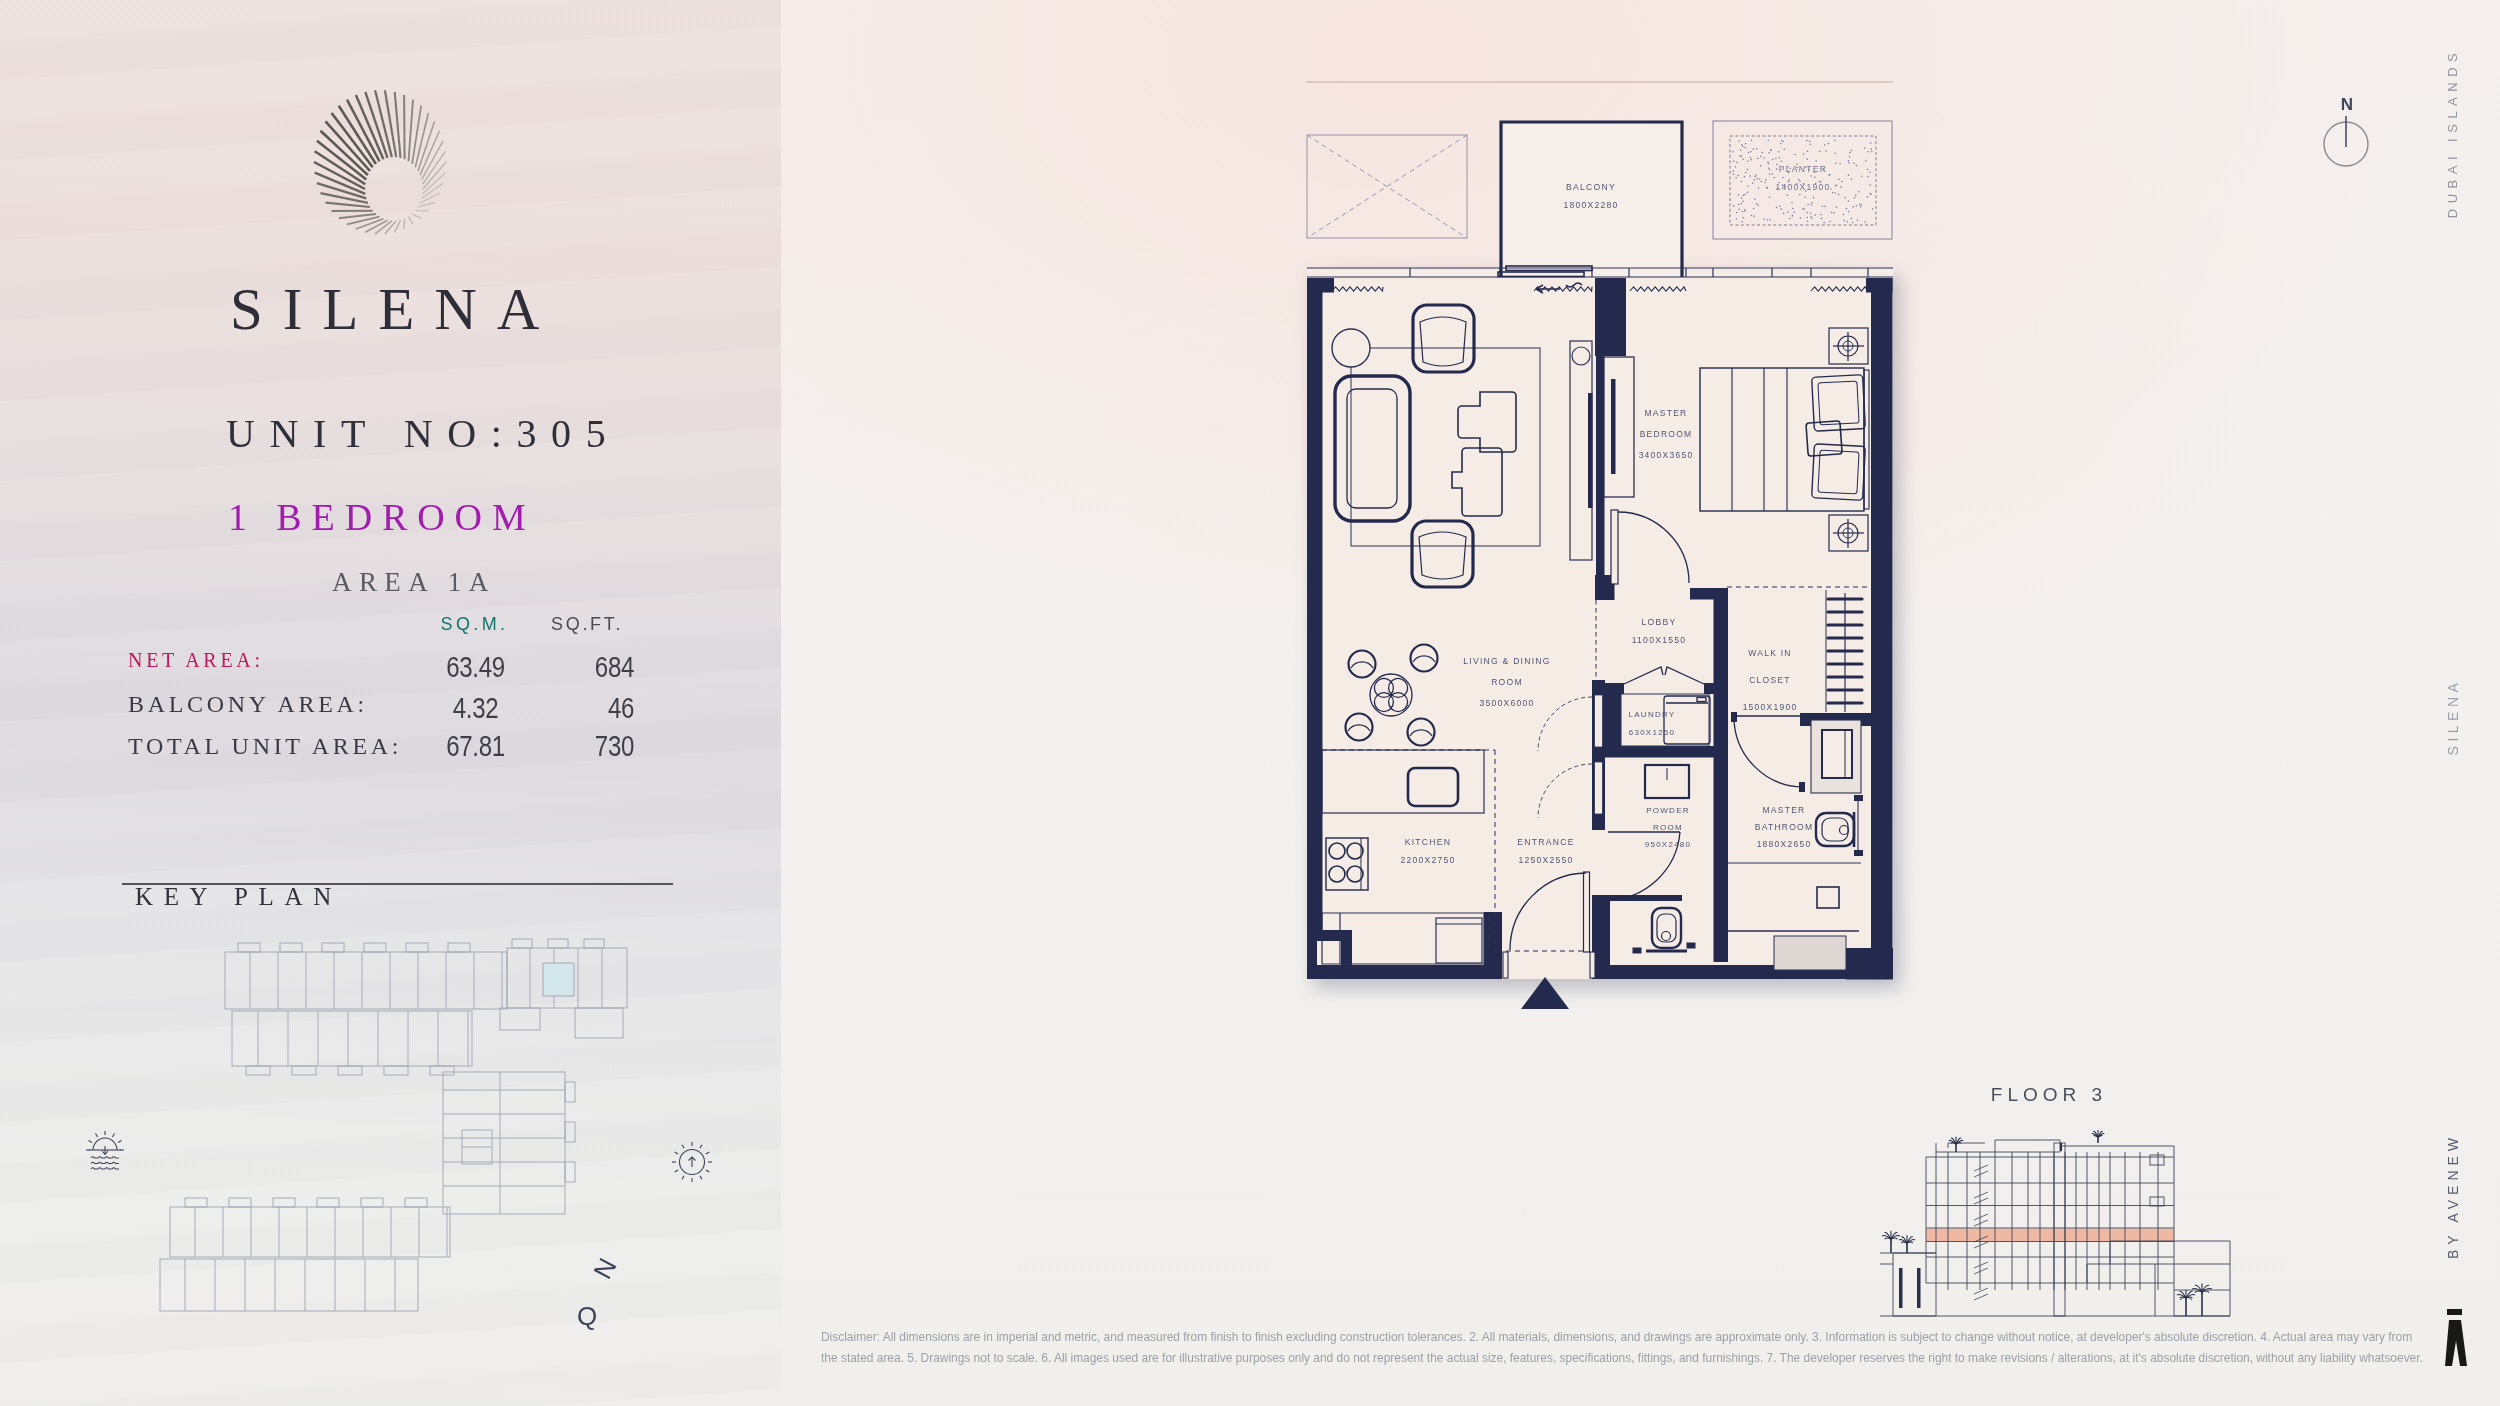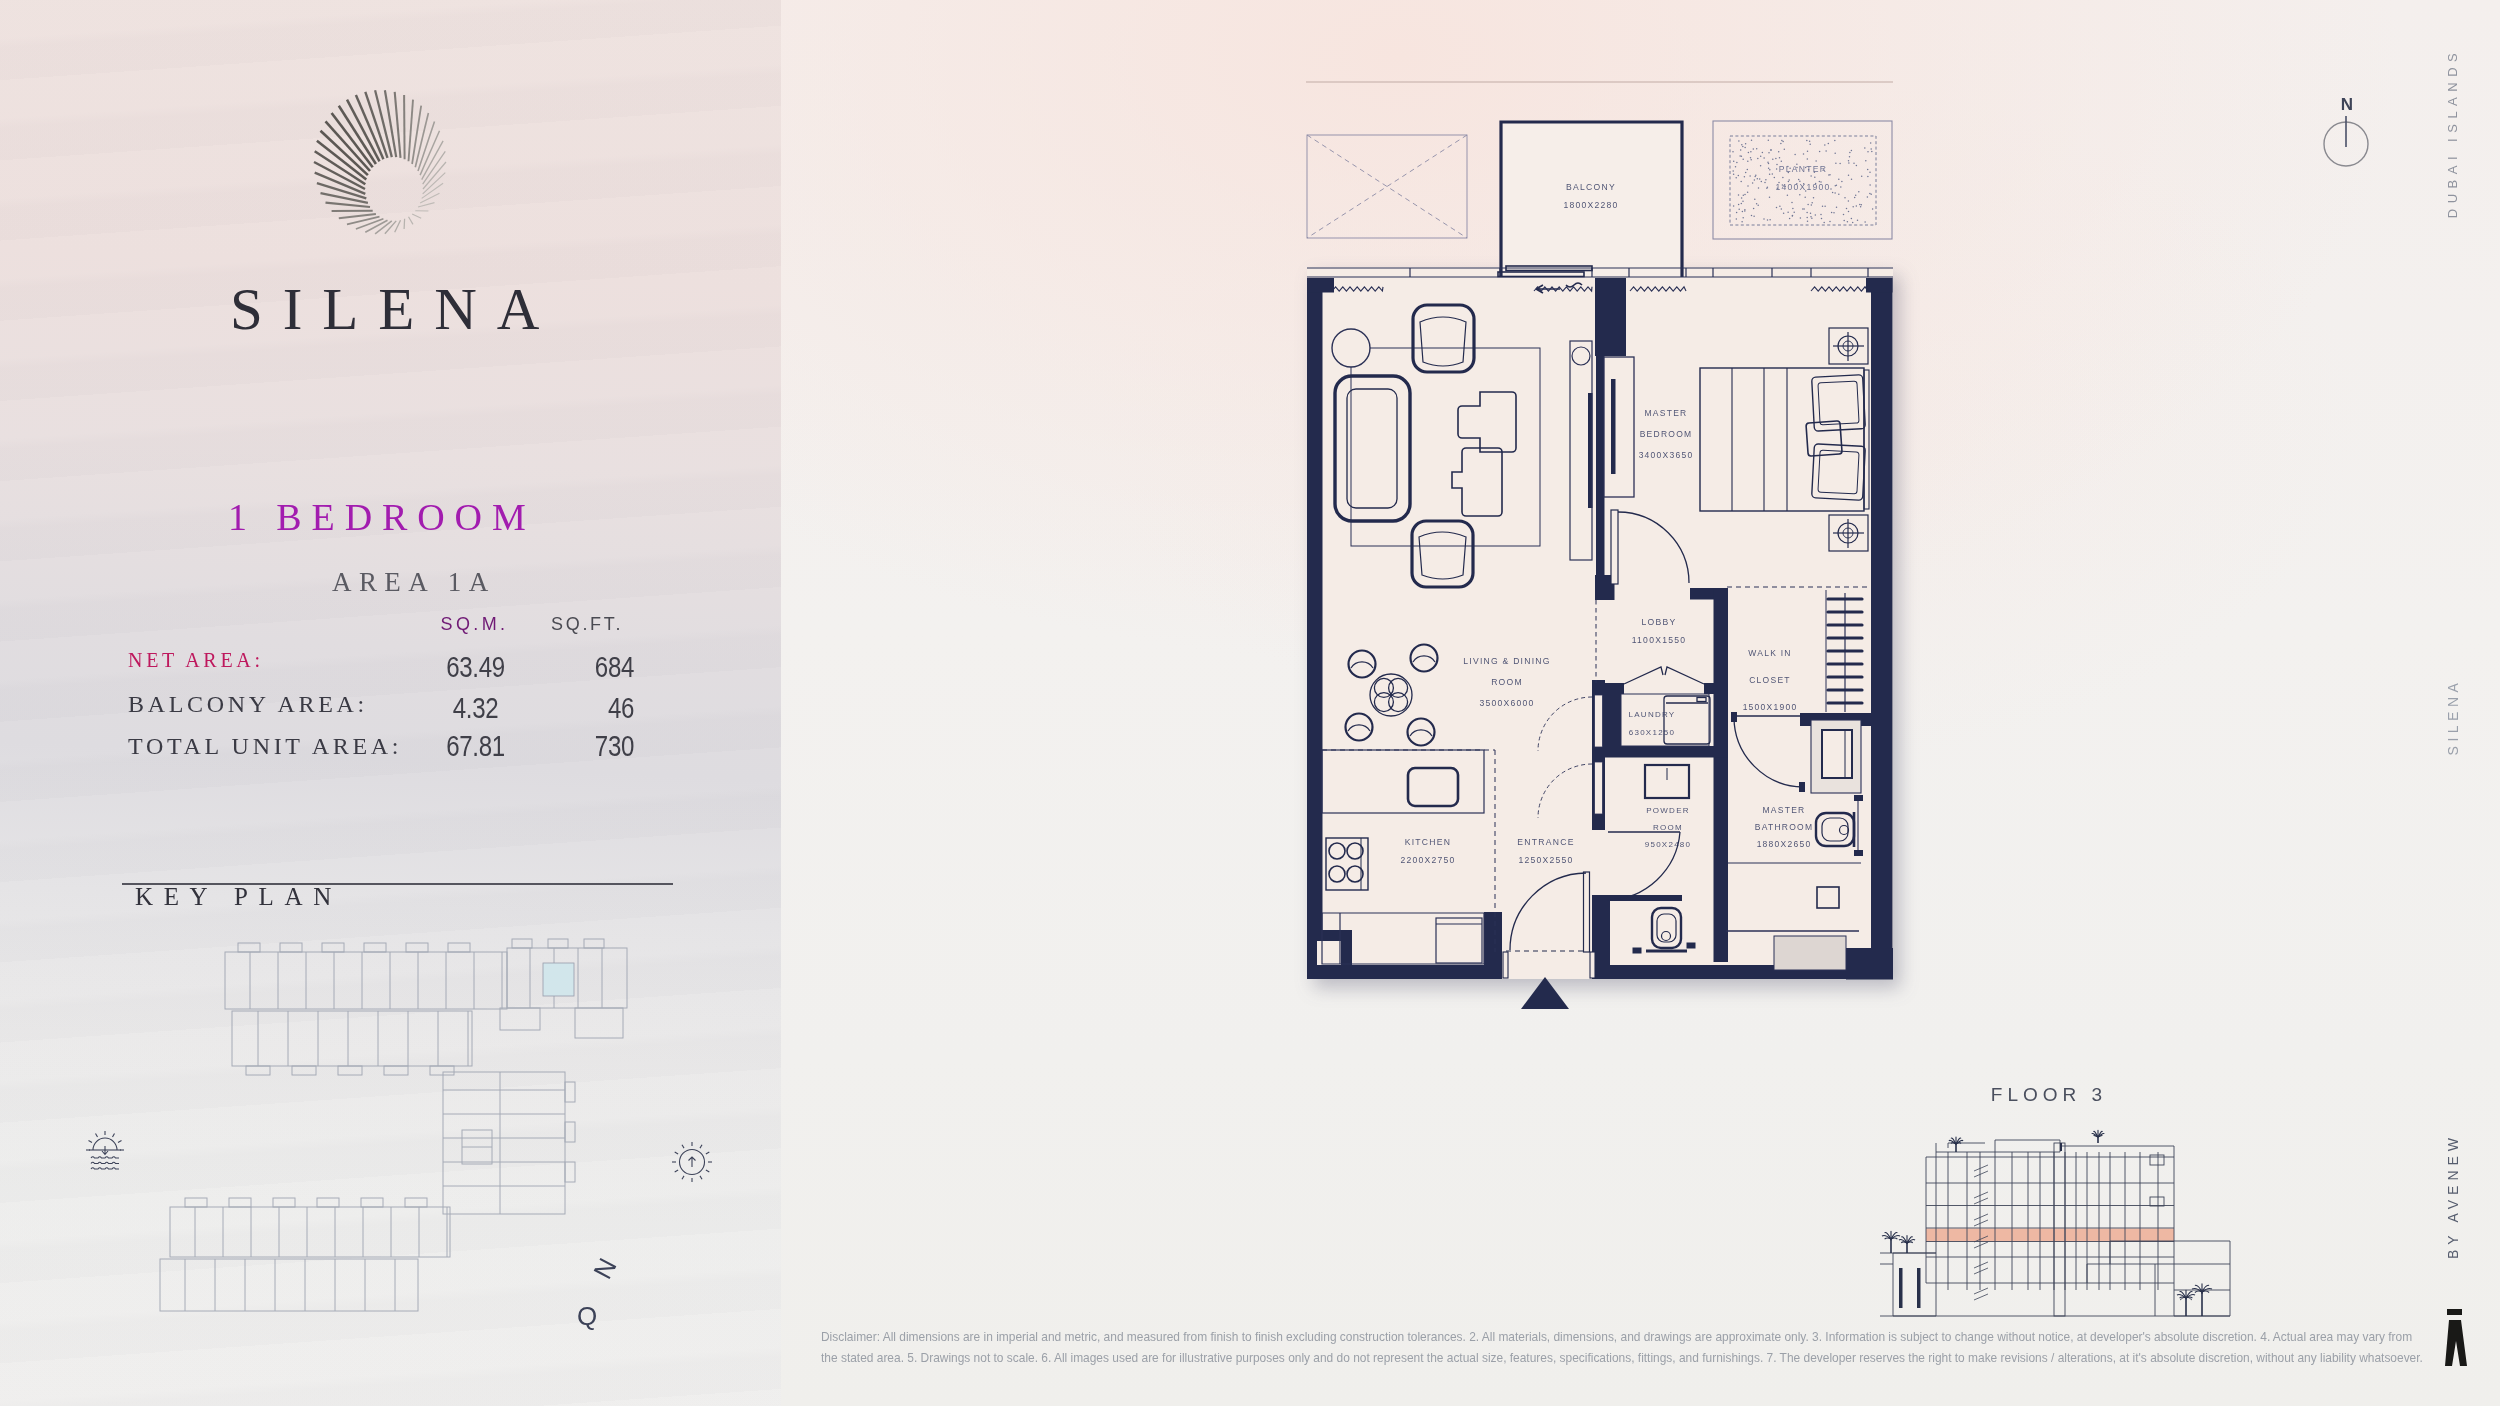--- a/index.html
+++ b/index.html
@@ -17,26 +17,27 @@
 .lt{position:absolute;color:#32323c;font-family:"Liberation Serif",serif;white-space:nowrap;}
 </style></head><body>
 <div class="page">
 
 <div class="left"></div>
 
 <div class="right"></div>
 
 <div class="lt" style="left:230px;top:280px;font-size:59px;line-height:1;letter-spacing:19.9px;color:#2e2e38;">SILENA</div>
 
+<div class="lt" style="left:226px;top:414px;font-size:40px;line-height:1;letter-spacing:14.6px;color:#30303a;">UNIT NO:305</div>
 
 <div class="lt" style="left:228px;top:498px;font-size:38px;line-height:1;letter-spacing:9.9px;color:#a21caf;">1 BEDROOM</div>
 
 <div class="lt" style="left:332px;top:569px;font-size:27px;line-height:1;letter-spacing:7.4px;color:#5a5a62;">AREA 1A</div>
 
-<div class="lt" style="left:422px;top:615px;width:105px;text-align:center;font-family:'Liberation Sans',sans-serif;font-size:18px;line-height:1;letter-spacing:3.4px;color:#701a75;">SQ.M.</div>
+<div class="lt" style="left:422px;top:615px;width:105px;text-align:center;font-family:'Liberation Sans',sans-serif;font-size:18px;line-height:1;letter-spacing:3.4px;color:#0f766e;">SQ.M.</div>
 
 <div class="lt" style="left:551px;top:615px;width:105px;text-align:left;font-family:'Liberation Sans',sans-serif;font-size:18px;line-height:1;letter-spacing:2.7px;color:#4a4a52;">SQ.FT.</div>
 
 <div class="lt" style="left:128px;top:649.5px;font-size:20px;line-height:1;letter-spacing:3.7px;color:#be185d;">NET AREA:</div>
 <div class="lt" style="left:423px;top:653px;width:105px;text-align:center;font-family:'Liberation Sans',sans-serif;font-size:29px;line-height:1;letter-spacing:-0.4px;color:#3f3f48;transform:scaleX(0.83);">63.49</div>
 <div class="lt" style="left:529px;top:653px;width:105px;text-align:right;font-family:'Liberation Sans',sans-serif;font-size:29px;line-height:1;letter-spacing:-0.4px;color:#3f3f48;transform:scaleX(0.83);transform-origin:100% 50%;">684</div>
 
 <div class="lt" style="left:128px;top:691.5px;font-size:24px;line-height:1;letter-spacing:3.7px;color:#3a3a44;">BALCONY AREA:</div>
 <div class="lt" style="left:423px;top:694px;width:105px;text-align:center;font-family:'Liberation Sans',sans-serif;font-size:29px;line-height:1;letter-spacing:-0.4px;color:#3f3f48;transform:scaleX(0.83);">4.32</div>
 <div class="lt" style="left:529px;top:694px;width:105px;text-align:right;font-family:'Liberation Sans',sans-serif;font-size:29px;line-height:1;letter-spacing:-0.4px;color:#3f3f48;transform:scaleX(0.83);transform-origin:100% 50%;">46</div>

